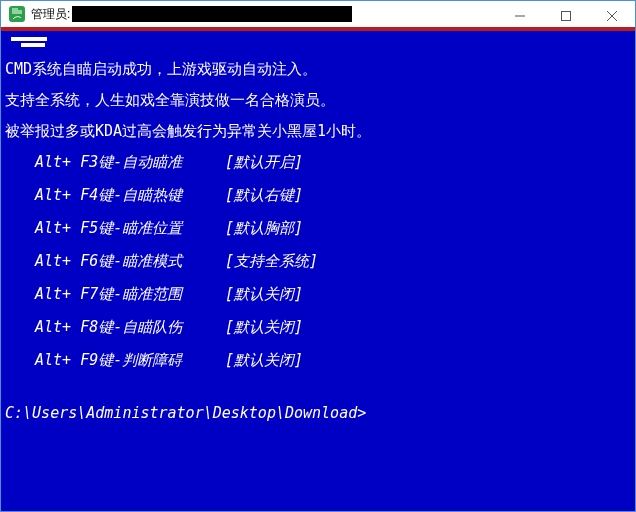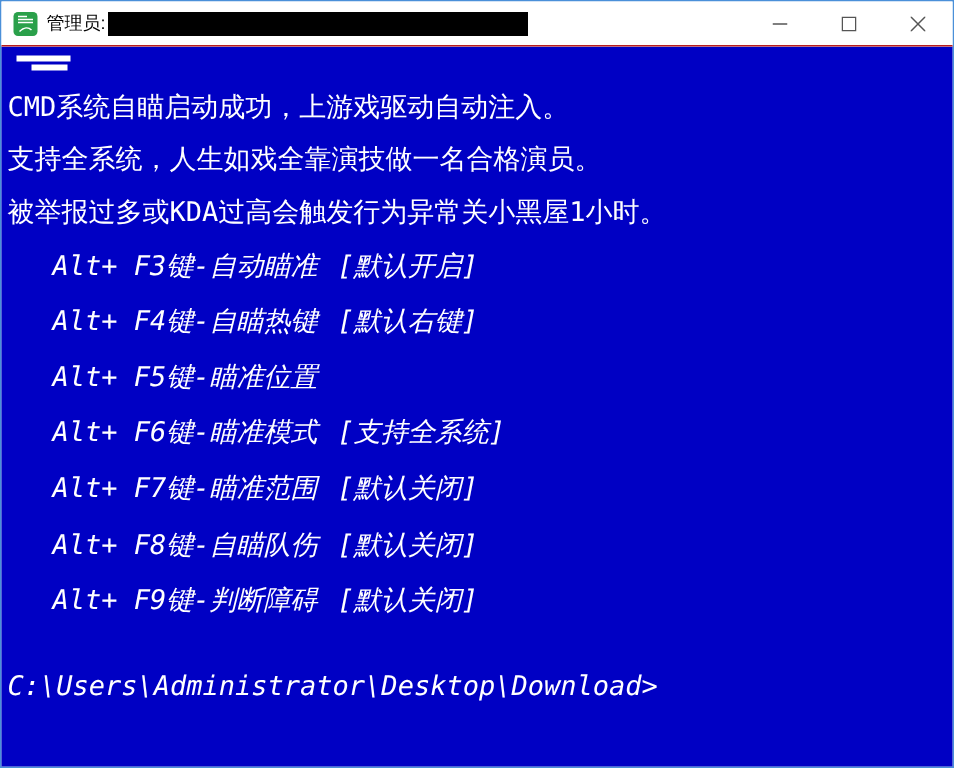--- a/index.html
+++ b/index.html
@@ -18,21 +18,21 @@
     flex-direction: column;
     border: 1px solid #4a90d9;
     box-sizing: border-box;
   }
   .titlebar {
     height: 30px;
     background: #fff;
     display: flex;
     align-items: center;
     box-sizing: border-box;
-    border-bottom: 1px solid #b91c1c;
+    border-bottom: 4px solid #b91c1c;
     position: relative;
   }
   .app-icon {
     width: 20px;
     height: 20px;
     margin-left: 6px;
     display: flex;
     align-items: center;
     justify-content: center;
   }
@@ -67,21 +67,21 @@
     cursor: pointer;
   }
   .win-btn.close { color: #666; }
   .win-btn svg { pointer-events: none; }
 
   .terminal {
     flex: 1;
     background: #0000c4;
     color: #ffffff;
     font-family: "NSimSun", "SimSun", Consolas, monospace;
-    font-size: 18px;
+    font-size: 15px;
     line-height: 1.4;
     padding: 6px 4px 16px 4px;
     box-sizing: border-box;
     overflow: hidden;
   }
   .term-top-art {
     height: 12px;
     margin-bottom: 10px;
   }
   .term-top-art .bar1 {
@@ -167,20 +167,21 @@
         <span class="hk-def">[默认开启]</span>
       </div>
       <div class="hk-row">
         <span class="hk-indent"></span>
         <span class="hk-key">Alt+ F4键-自瞄热键</span>
         <span class="hk-def">[默认右键]</span>
       </div>
       <div class="hk-row">
         <span class="hk-indent"></span>
         <span class="hk-key">Alt+ F5键-瞄准位置</span>
+        <span class="hk-def">[默认胸部]</span>
       </div>
       <div class="hk-row">
         <span class="hk-indent"></span>
         <span class="hk-key">Alt+ F6键-瞄准模式</span>
         <span class="hk-def">[支持全系统]</span>
       </div>
       <div class="hk-row">
         <span class="hk-indent"></span>
         <span class="hk-key">Alt+ F7键-瞄准范围</span>
         <span class="hk-def">[默认关闭]</span>

